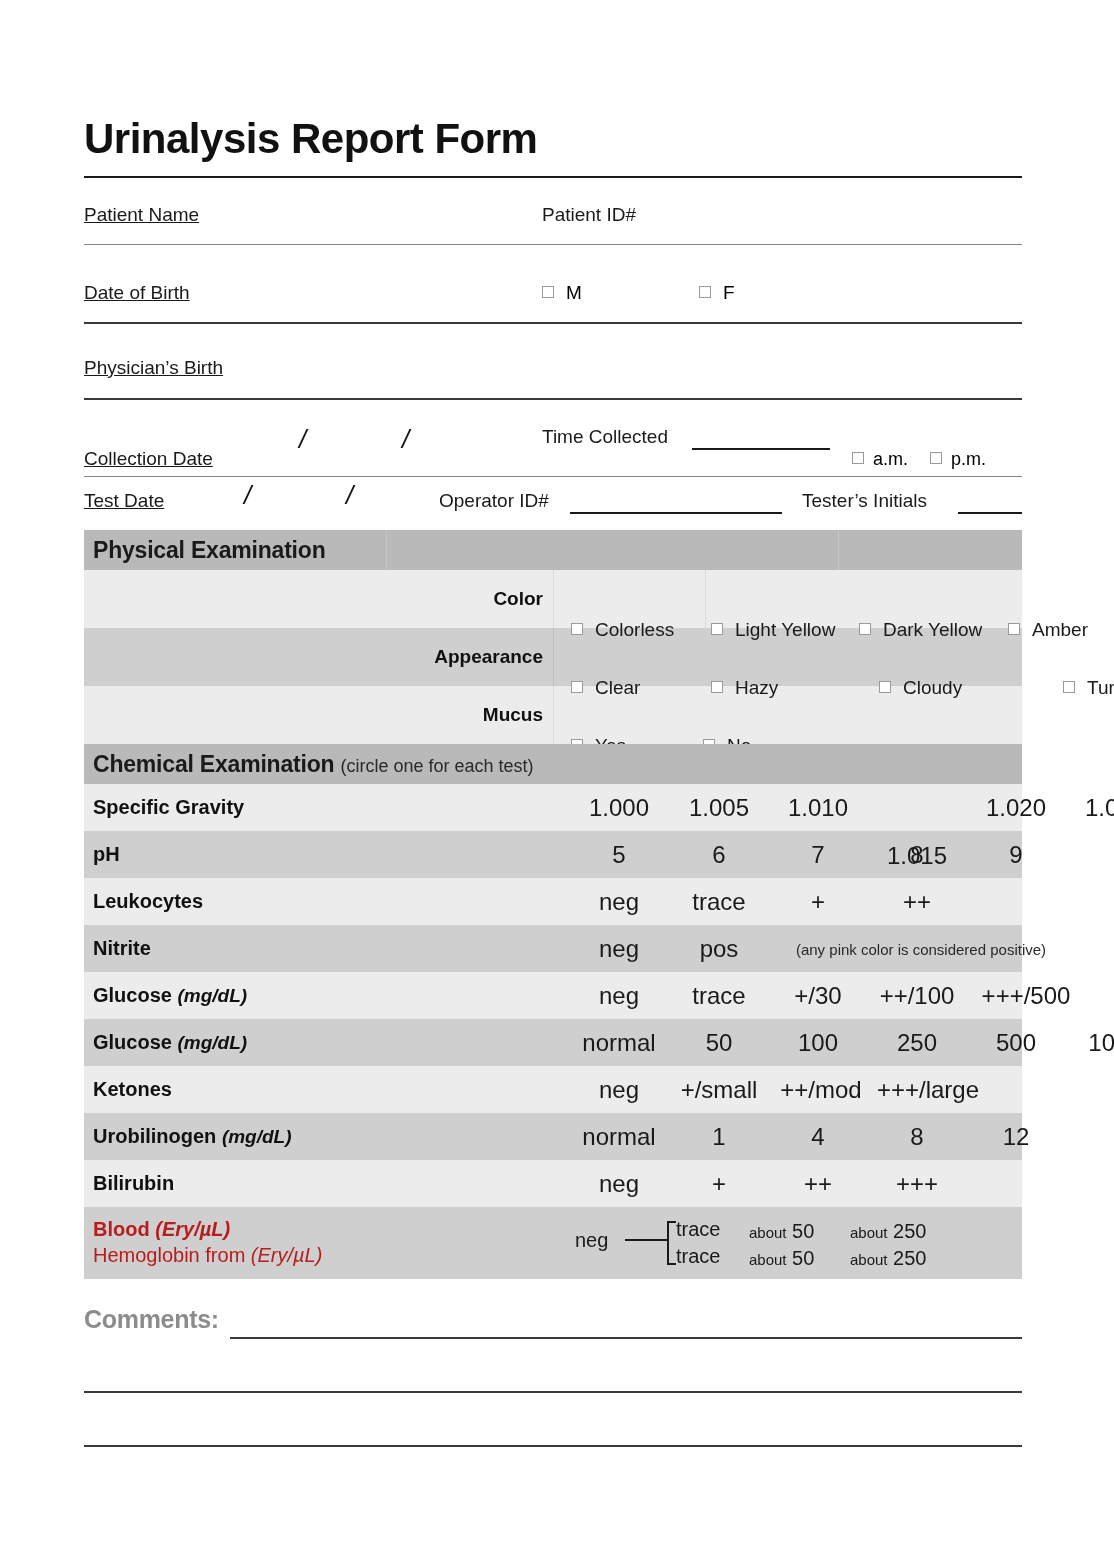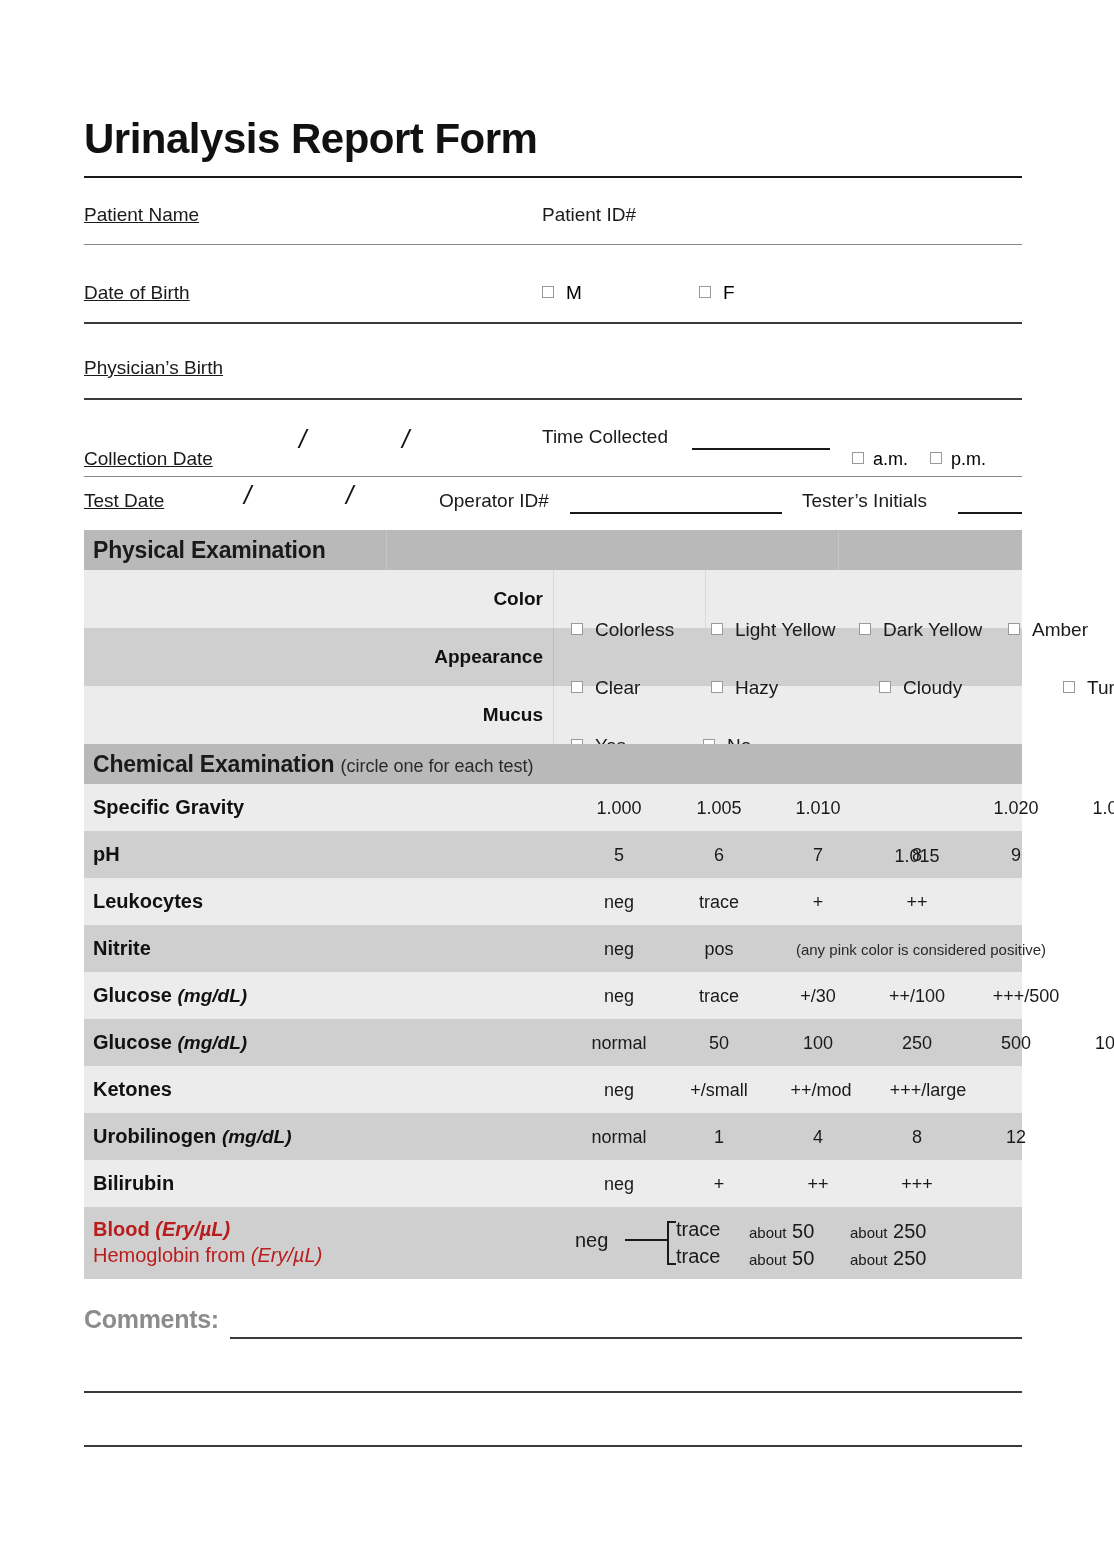--- a/index.html
+++ b/index.html
@@ -170,21 +170,21 @@
     font-size: 19px;
   }
   .cvals {
     position: relative;
     height: 47px;
   }
   .cv {
     position: absolute;
     top: 50%;
     transform: translateY(-50%);
-    font-size: 18px;
+    font-size: 24px;
     color: #1a1a1a;
     white-space: nowrap;
     text-align: center;
   }
   .cv-note {
     font-size: 15px;
     color: #2a2a2a;
   }
 
   

